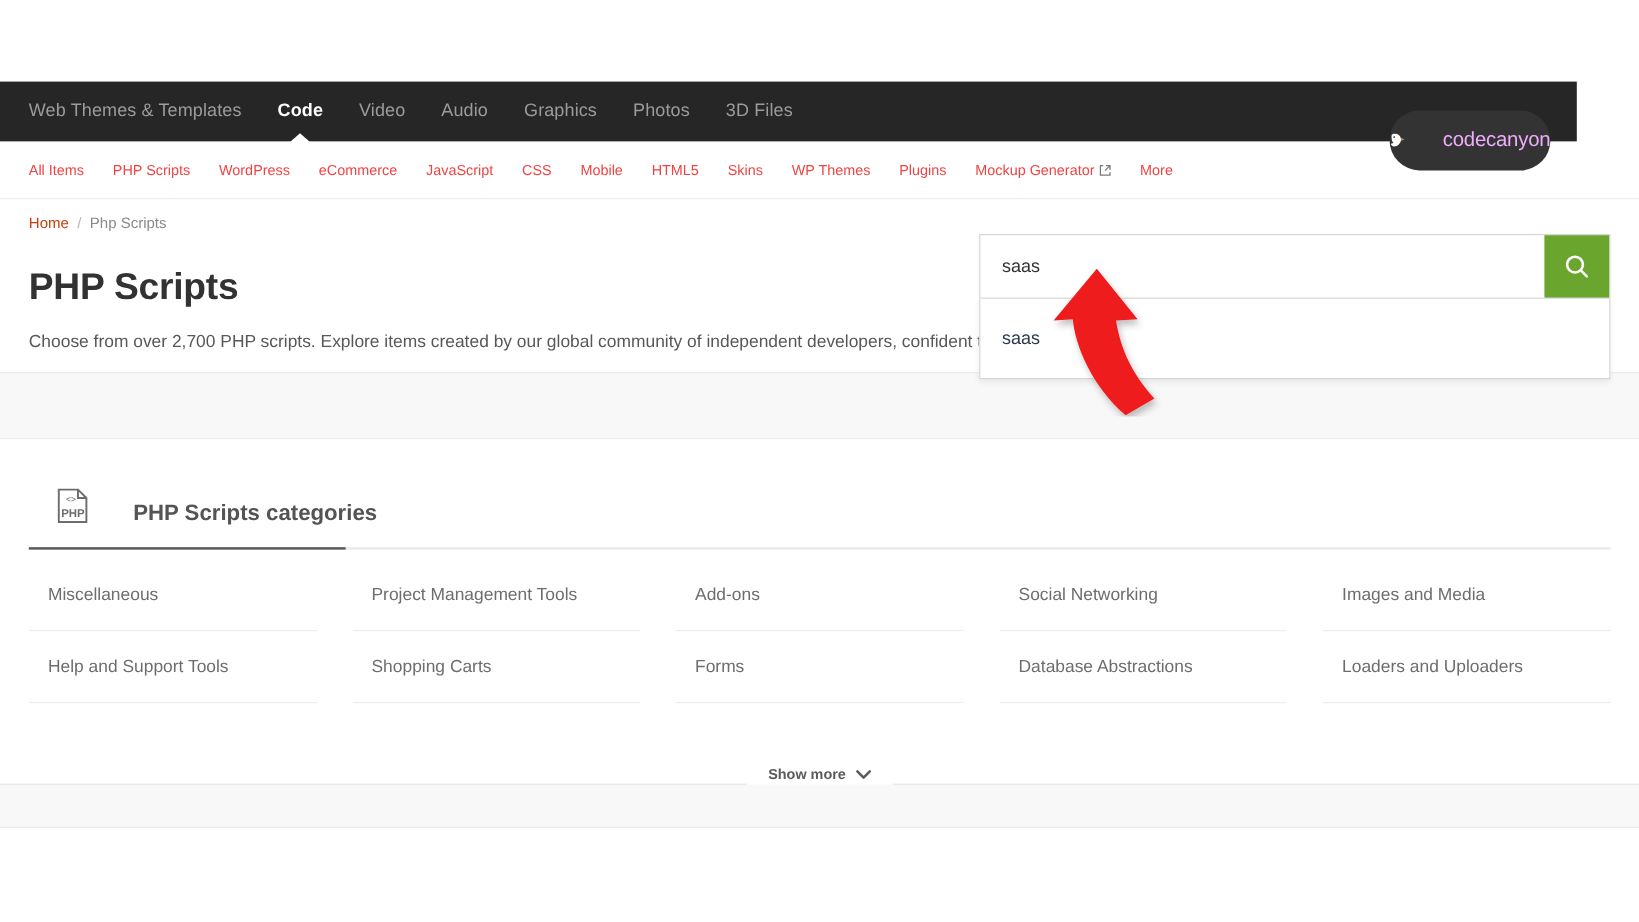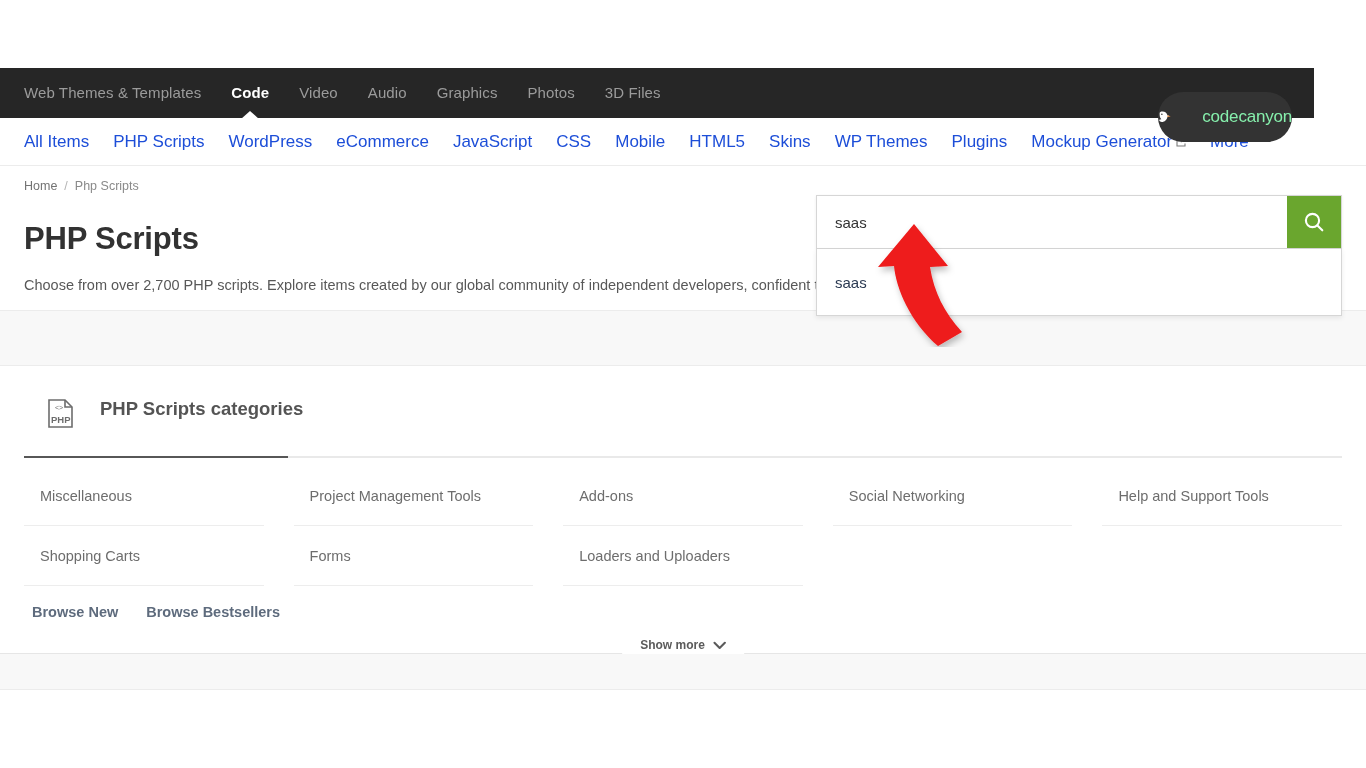--- a/index.html
+++ b/index.html
@@ -66,62 +66,62 @@
     background: #333333;
     border-radius: 25px;
     display: flex;
     align-items: center;
     justify-content: center;
     gap: 7px;
     cursor: pointer;
     z-index: 5;
   }
   .brand-text {
-    color: #86efac;
+    color: #f0abfc;
     font-size: 17px;
     letter-spacing: -0.2px;
     margin-left: 24px;
   }
   .brand-bird { width: 20px; height: 18px; display:block; }
 
   
   .subnav {
     position: absolute;
     left: 0; top: 118px;
     width: 1366px; height: 48px;
     background: #ffffff;
     border-bottom: 1px solid #ececec;
     display: flex;
     align-items: center;
     padding-left: 24px;
   }
   .subnav-item {
-    color: #1d4ed8;
-    font-size: 17px;
+    color: #ef4444;
+    font-size: 12px;
     margin-right: 24px;
     text-decoration: none;
     white-space: nowrap;
     cursor: pointer;
     display: inline-flex;
     align-items: center;
     gap: 4px;
   }
   .ext-icon { width: 10px; height: 10px; display:inline-block; }
 
   
   .breadcrumb {
     position: absolute;
     left: 24px; top: 179px;
     font-size: 12.5px;
     color: #8a8a8a;
     display: flex;
     align-items: center;
     gap: 7px;
   }
-  .breadcrumb a { color: #737373; text-decoration: none; cursor: pointer; }
+  .breadcrumb a { color: #c2410c; text-decoration: none; cursor: pointer; }
   .breadcrumb .sep { color: #b5b5b5; }
   .breadcrumb .current { color: #8a8a8a; }
 
   
   .page-title {
     position: absolute;
     left: 24px; top: 221px;
     font-size: 31px;
     color: #323232;
     font-weight: bold;
@@ -200,22 +200,22 @@
 
   
   .cats {
     position: absolute;
     left: 0; top: 366px;
     width: 1366px;
     background: #ffffff;
   }
   .cats-head {
     display: flex;
-    align-items: flex-start;
-    gap: 12px;
+    align-items: flex-end;
+    gap: 23px;
     padding: 32px 0 0 46px;
     height: 72px;
   }
   .php-icon { width: 30px; height: 32px; display:block; }
   .cats-title {
     font-size: 18.5px;
     color: #545454;
     font-weight: bold;
     margin-left: 12px;
   }
@@ -435,35 +435,37 @@
         <div class="cat-cell">
           <a class="cat-link">Project Management Tools</a>
         </div>
         <div class="cat-cell">
           <a class="cat-link">Add-ons</a>
         </div>
         <div class="cat-cell">
           <a class="cat-link">Social Networking</a>
         </div>
         <div class="cat-cell">
+          <a class="cat-link">Images and Media</a>
+        </div>
+        <div class="cat-cell">
           <a class="cat-link">Help and Support Tools</a>
         </div>
         <div class="cat-cell">
           <a class="cat-link">Shopping Carts</a>
         </div>
         <div class="cat-cell">
           <a class="cat-link">Forms</a>
         </div>
         <div class="cat-cell">
+          <a class="cat-link">Database Abstractions</a>
+        </div>
+        <div class="cat-cell">
           <a class="cat-link">Loaders and Uploaders</a>
         </div>
-      </div>
-    <div class="browse-row" id="browse-row">
-        <a class="browse-link">Browse New</a>
-        <a class="browse-link">Browse Bestsellers</a>
       </div>
   </div>
 
   <div class="bottom-band"></div>
   <div class="showmore-wrap">
     <div class="showmore-rule"></div>
     <button class="showmore-btn">
       <span>Show more</span>
       <svg class="chev" viewBox="0 0 13 9">
         <path d="M1.3 1.8 L6.5 7 L11.7 1.8" fill="none" stroke="#5b5b5b" stroke-width="2.1" stroke-linecap="round" stroke-linejoin="round"></path>

